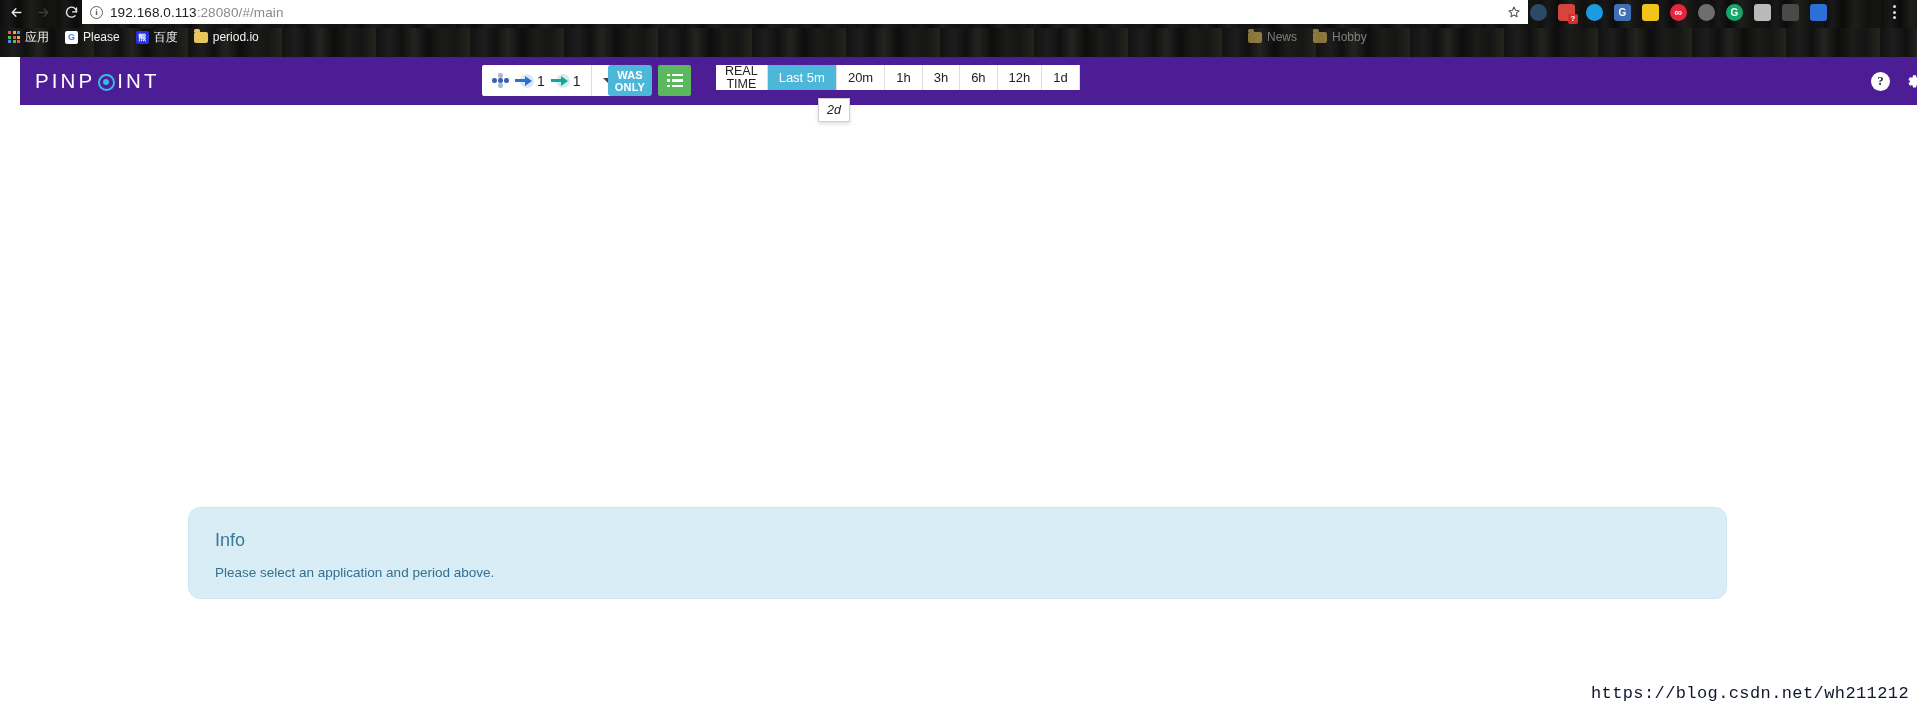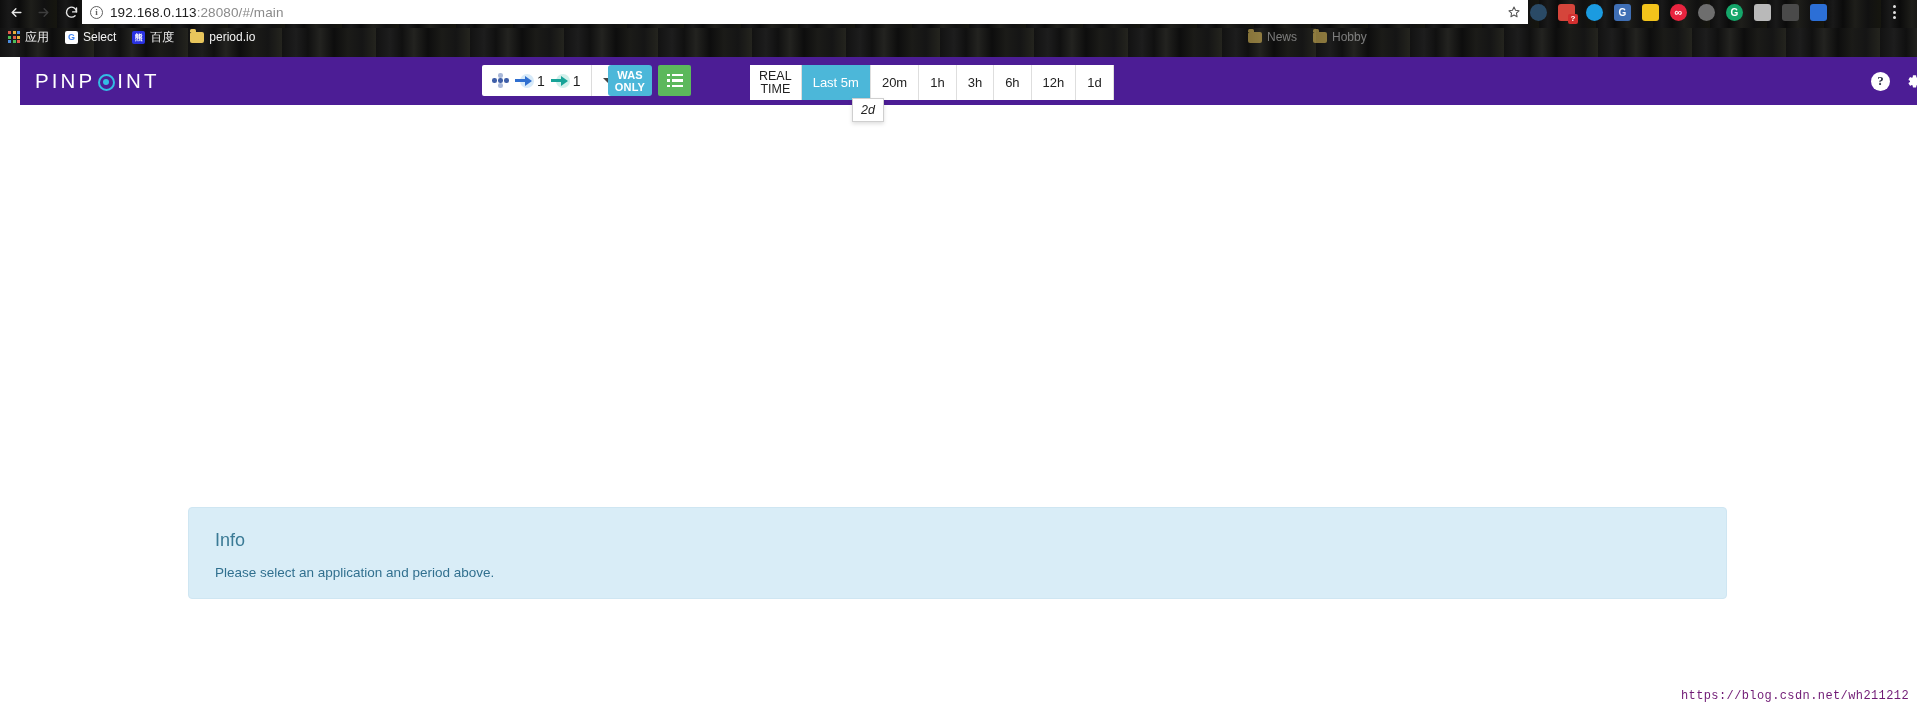--- a/index.html
+++ b/index.html
@@ -243,22 +243,22 @@
   .list-glyph i:nth-child(1) { top: 0; }
   .list-glyph i:nth-child(2) { top: 5.3px; }
   .list-glyph i:nth-child(3) { top: 10.6px; }
   .list-glyph:after {
     content: ""; position: absolute; left: 3.4px; top: 0;
     width: 2.2px; height: 13px; background: #5cb85c;
   }
 
   
   .period-grp {
-    position: absolute; left: 730px; top: 8px;
-    height: 35px; display: flex; align-items: stretch;
+    position: absolute; left: 696px; top: 8px;
+    height: 25px; display: flex; align-items: stretch;
     border-radius: 10px; overflow: visible;
   }
   .period-btn {
     background: #fff; color: #222; font-size: 13px;
     display: flex; align-items: center; justify-content: center;
     padding: 0 11px; border-right: 1px solid #dedede;
     white-space: nowrap;
   }
   .period-btn:last-child { border-right: none; }
   .period-btn.realtime {
@@ -289,32 +289,32 @@
 
   
   .main {
     position: absolute; left: 0; top: 105px;
     width: 1917px; height: 607px; background: #fff;
   }
   .info-box {
     position: absolute; left: 188px; top: 402px;
     width: 1539px; height: 92px;
     background: #d9edf7; border: 1px solid #cfe6f2;
-    border-radius: 4px;
+    border-radius: 12px;
     padding: 22px 26px;
   }
   .info-title {
     font-size: 18px; color: #3a7a95; font-weight: 400; margin-bottom: 14px;
   }
   .info-text { font-size: 13.5px; color: #31708f; }
 
   .watermark {
     position: absolute; right: 8px; bottom: 9px;
     font-family: "Liberation Mono", monospace;
-    font-size: 12px; color: #701a75; letter-spacing: .4px;
+    font-size: 17px; color: #0f172a; letter-spacing: .4px;
     white-space: nowrap;
   }
 </style>
 </head>
 <body>
 
 <div class="browser-chrome">
   <div class="chrome-noise"></div>
   <div class="chrome-noise2"></div>
 
@@ -380,21 +380,21 @@
           <i style="background:#e05b4b"></i>
           <i style="background:#e8b23a"></i>
         <i style="background:#4b8de0"></i>
           <i style="background:#4cc05a"></i>
           <i style="background:#e05b4b"></i>
       </span>
       <span>应用</span>
     </div>
     <div class="bm">
       <span class="favicon" style="background:#fff;color:#4285f4">G</span>
-      <span>Select</span>
+      <span>Please</span>
     </div>
     <div class="bm">
       <span class="favicon" style="background:#2932e1;font-size:8px">熊</span>
       <span>百度</span>
     </div>
     <div class="bm">
       <span class="folder-ico"></span>
       <span>period.io</span>
     </div>
   </div>

